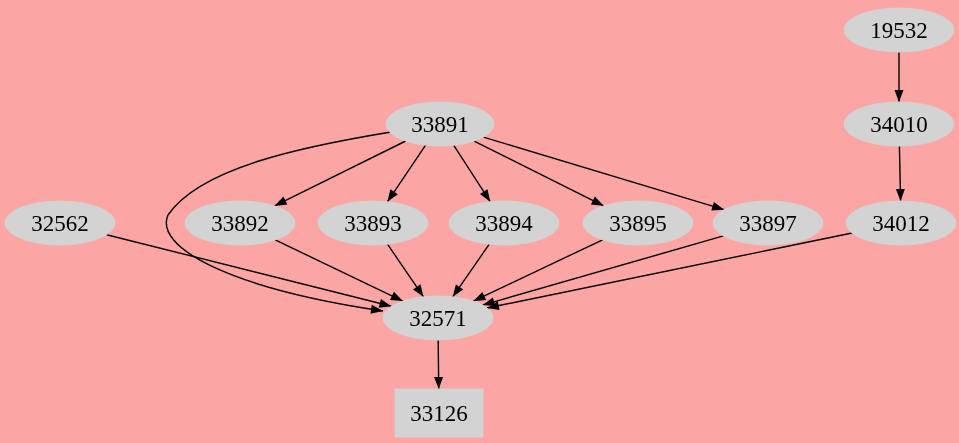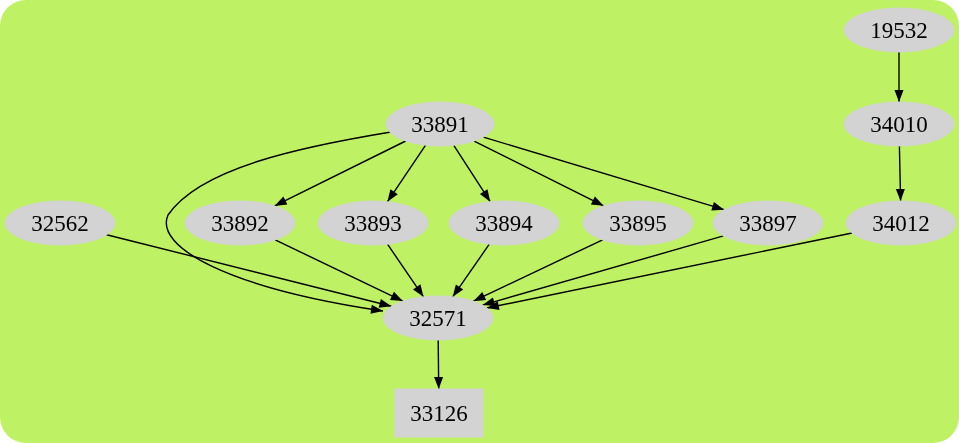--- a/index.html
+++ b/index.html
@@ -5,23 +5,22 @@
   html, body {
     margin: 0;
     padding: 0;
     background: #ffffff;
     font-family: "Liberation Serif", "DejaVu Serif", serif;
   }
   .canvas {
     position: relative;
     width: 959px;
     height: 443px;
-    background: #bef264;
+    background: #fca5a5;
     overflow: hidden;
-    border-radius: 26px;
   }
   svg { display: block; }
   .node-shape { stroke-width: 1; }
   .node-label {
     font-family: "Liberation Serif", "DejaVu Serif", serif;
     font-size: 23px;
     text-anchor: middle;
   }
   .edge {
     fill: none;

